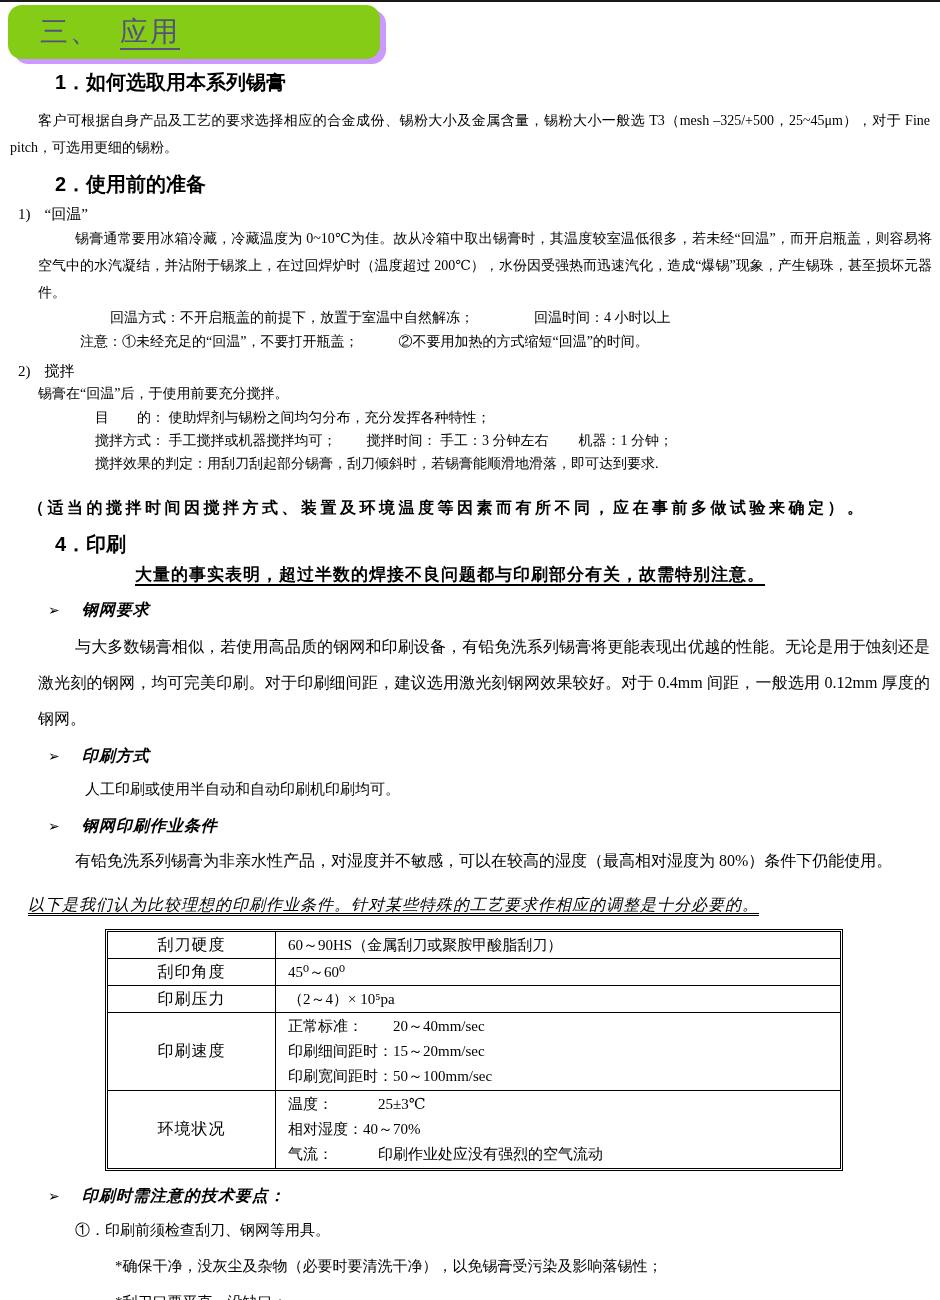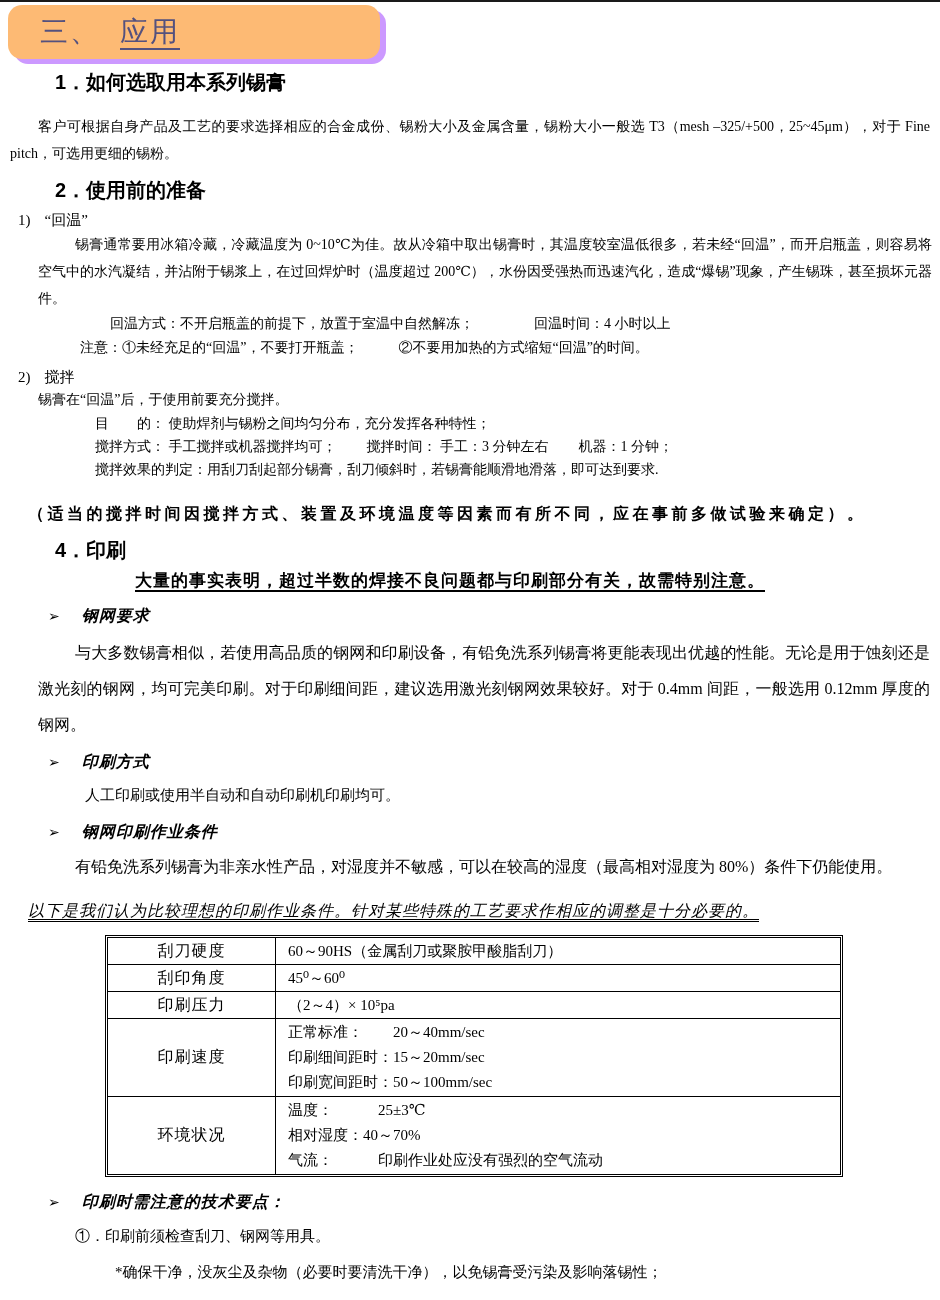--- a/index.html
+++ b/index.html
@@ -7,40 +7,40 @@
     width:940px; height:1300px; background:#ffffff; color:#000;
     font-family:"Liberation Serif","DejaVu Serif",serif;
     overflow:hidden;
   }
   .page { position:relative; width:940px; height:1300px; }
   .top-rule { border-top:2px solid #1a1a1a; width:940px; height:0; }
 
   
   .banner {
     margin:3px 0 0 8px; width:372px; height:54px;
-    background:#fdba74; border-radius:14px;
+    background:#84cc16; border-radius:14px;
     box-shadow:6px 5px 0 0 #CC99FF;
     display:flex; align-items:center;
   }
   .banner-text {
     font-family:"Liberation Sans","DejaVu Sans",sans-serif;
     font-size:28px; color:#54517E; padding-left:32px; letter-spacing:2px;
   }
   .banner-title { margin-left:20px; border-bottom:2px solid #54517E; padding-bottom:1px; }
 
   .h-num {
     font-family:"Liberation Sans","DejaVu Sans",sans-serif;
     font-weight:bold; font-size:20px; line-height:26px;
   }
   .h1 { margin:10px 0 0 55px; }
   .h2 { margin:10px 0 0 55px; }
   .h3 { margin:10px 0 0 55px; }
 
   .p-body { font-size:14px; line-height:27px; text-align:justify; }
-  .p1 { margin:18px 10px 0 10px; text-indent:2em; }
+  .p1 { margin:12px 10px 0 10px; text-indent:2em; }
 
   .item-head { margin:6px 0 0 18px; font-size:15px; line-height:22px; }
   .item-head .item-title { margin-left:14px; }
 
   .i1-body { margin:0 8px 0 38px; text-indent:37px; font-size:14px; line-height:27px; text-align:justify; }
 
   .line-method { margin:0 0 0 110px; font-size:14px; line-height:24px; }
   .gap-60 { margin-left:60px; }
   .line-note { margin:0 0 0 80px; font-size:14px; line-height:24px; }
   .gap-40 { margin-left:40px; }

